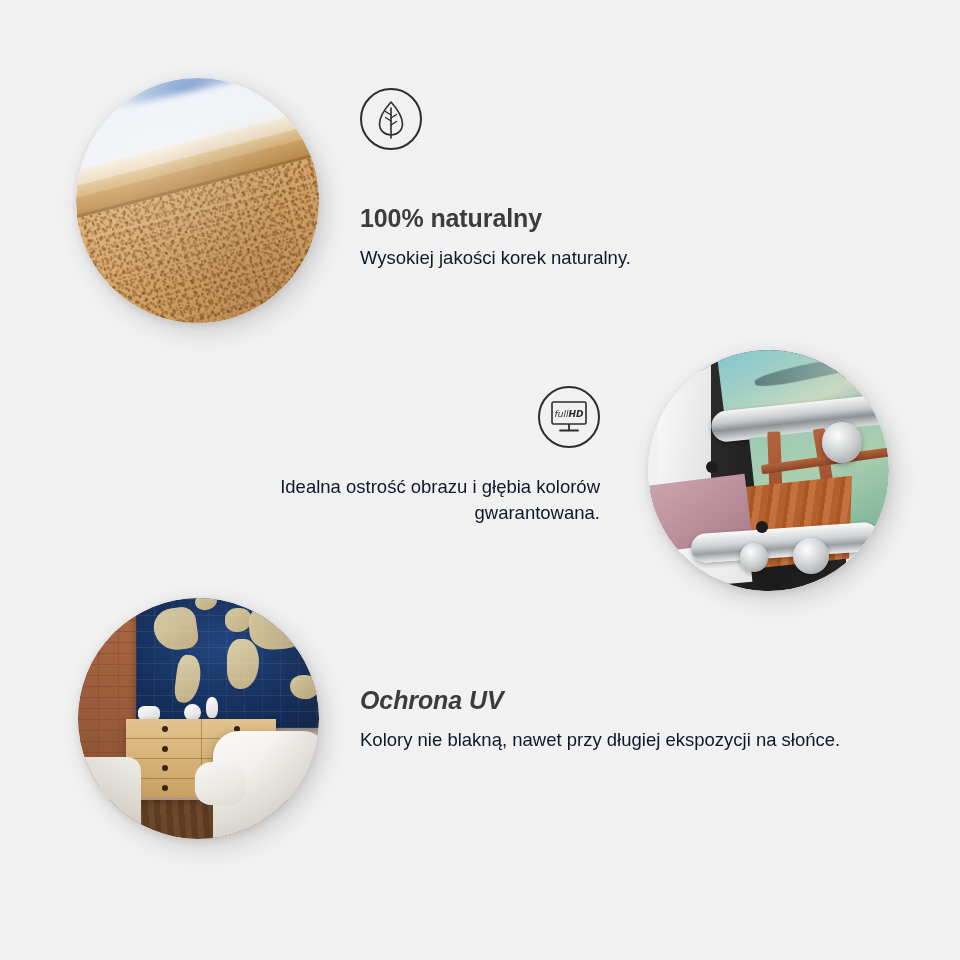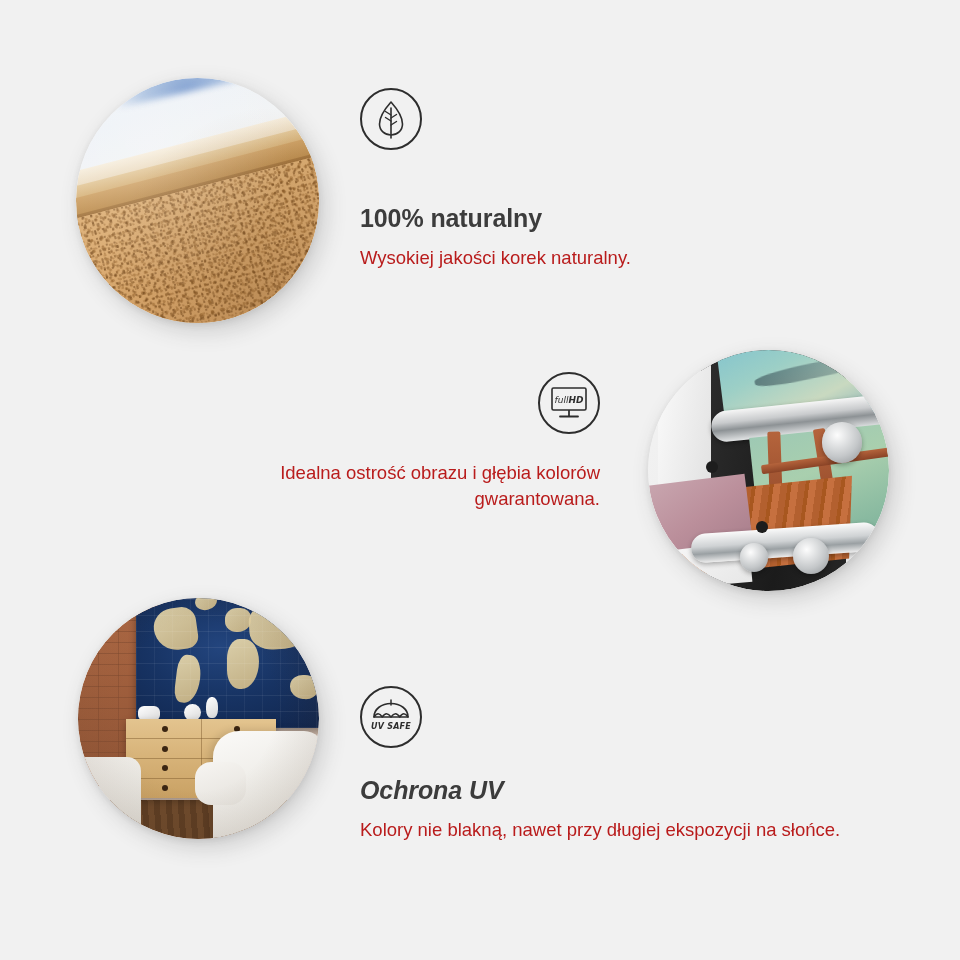--- a/index.html
+++ b/index.html
@@ -266,34 +266,34 @@
 
   .feat-title {
     color: #3c3c3c;
     font-size: 25px;
     font-weight: 700;
     letter-spacing: -0.1px;
     margin: 0;
     white-space: nowrap;
   }
   .feat-desc {
-    color: #b91c1c;
+    color: #0f172a;
     font-size: 18.5px;
     font-weight: 400;
     line-height: 1.42;
     margin: 0;
   }
 
   
   #feature-natural { left: 360px; top: 88px; }
   #feature-natural .icon-badge { margin-bottom: 54px; }
   #feature-natural .feat-title { margin-bottom: 12px; }
 
   
-  #feature-print { left: 160px; top: 372px; width: 440px; text-align: right; }
+  #feature-print { left: 160px; top: 386px; width: 440px; text-align: right; }
   #feature-print .icon-badge { margin-left: auto; margin-bottom: 26px; }
   #feature-print .feat-title { margin-bottom: 11px; white-space: nowrap; }
 
   
   #feature-uv { left: 360px; top: 686px; width: 500px; }
   #feature-uv .icon-badge { margin-bottom: 28px; }
   #feature-uv .feat-title { margin-bottom: 12px; font-style: italic; }
 
   .fullhd-text {
     font-family: "DejaVu Sans", sans-serif;
@@ -410,25 +410,17 @@
         <rect x="4" y="4" width="34" height="22" rx="1.5" fill="none" stroke="#2d2d2d" stroke-width="1.6"></rect>
         <line x1="21" y1="26" x2="21" y2="32" stroke="#2d2d2d" stroke-width="1.8"></line>
         <line x1="12" y1="32.5" x2="30" y2="32.5" stroke="#2d2d2d" stroke-width="1.8" stroke-linecap="round"></line>
         <text class="fullhd-text" x="21" y="18.6" text-anchor="middle"><tspan>full</tspan><tspan class="hd">HD</tspan></text>
       </svg>
     </div>
     <p class="feat-desc">Idealna ostrość obrazu i głębia kolorów gwarantowana.</p>
   </div>
 
   <div class="feature" id="feature-uv">
-    <div class="icon-badge">
-      <svg width="44" height="40" viewBox="0 0 44 40" aria-hidden="true">
-        <line x1="22" y1="3" x2="22" y2="8" stroke="#2d2d2d" stroke-width="1.5" stroke-linecap="round"></line>
-        <path d="M5 20 C5 12 12.6 6.5 22 6.5 C31.4 6.5 39 12 39 20 Z" fill="none" stroke="#2d2d2d" stroke-width="1.6" stroke-linejoin="round"></path>
-        <path d="M5 20 C7.8 15.6 10.5 15.6 13.3 20 C16.1 15.6 18.9 15.6 22 20 C25.1 15.6 27.9 15.6 30.7 20 C33.5 15.6 36.2 15.6 39 20" fill="none" stroke="#2d2d2d" stroke-width="1.6" stroke-linejoin="round" stroke-linecap="round"></path>
-        <text class="uvsafe-text" x="22" y="31.5" text-anchor="middle">UV SAFE</text>
-      </svg>
-    </div>
     <h2 class="feat-title">Ochrona UV</h2>
     <p class="feat-desc">Kolory nie blakną, nawet przy długiej ekspozycji na słońce.</p>
   </div>
 
 </div>
 
 </body></html>

